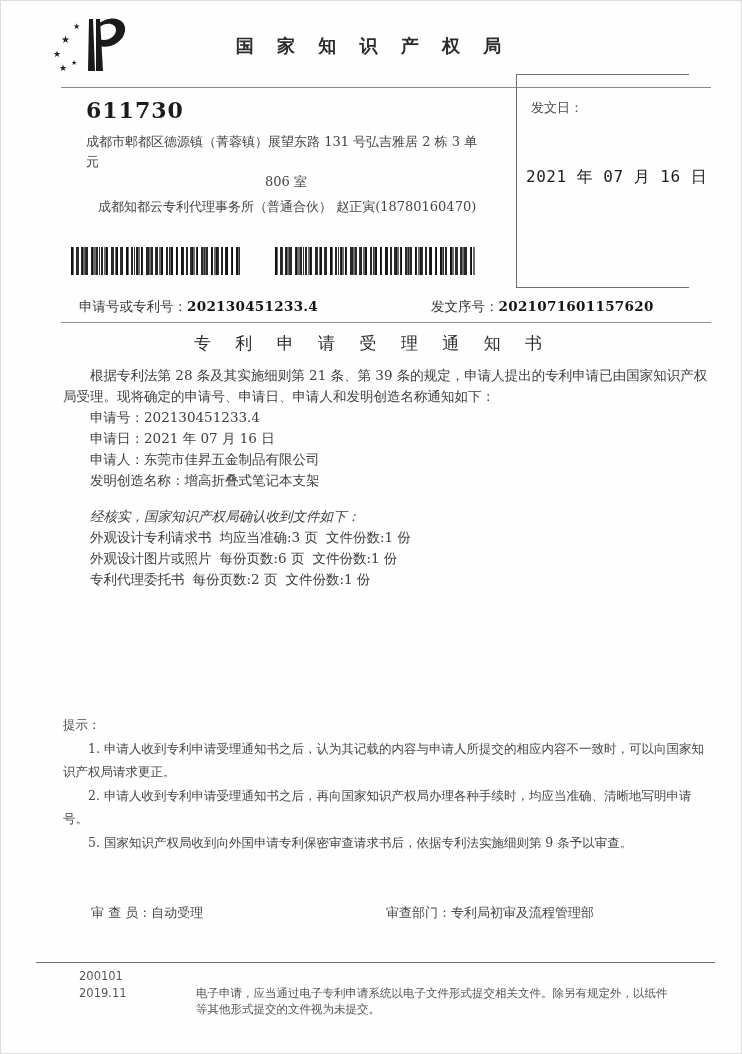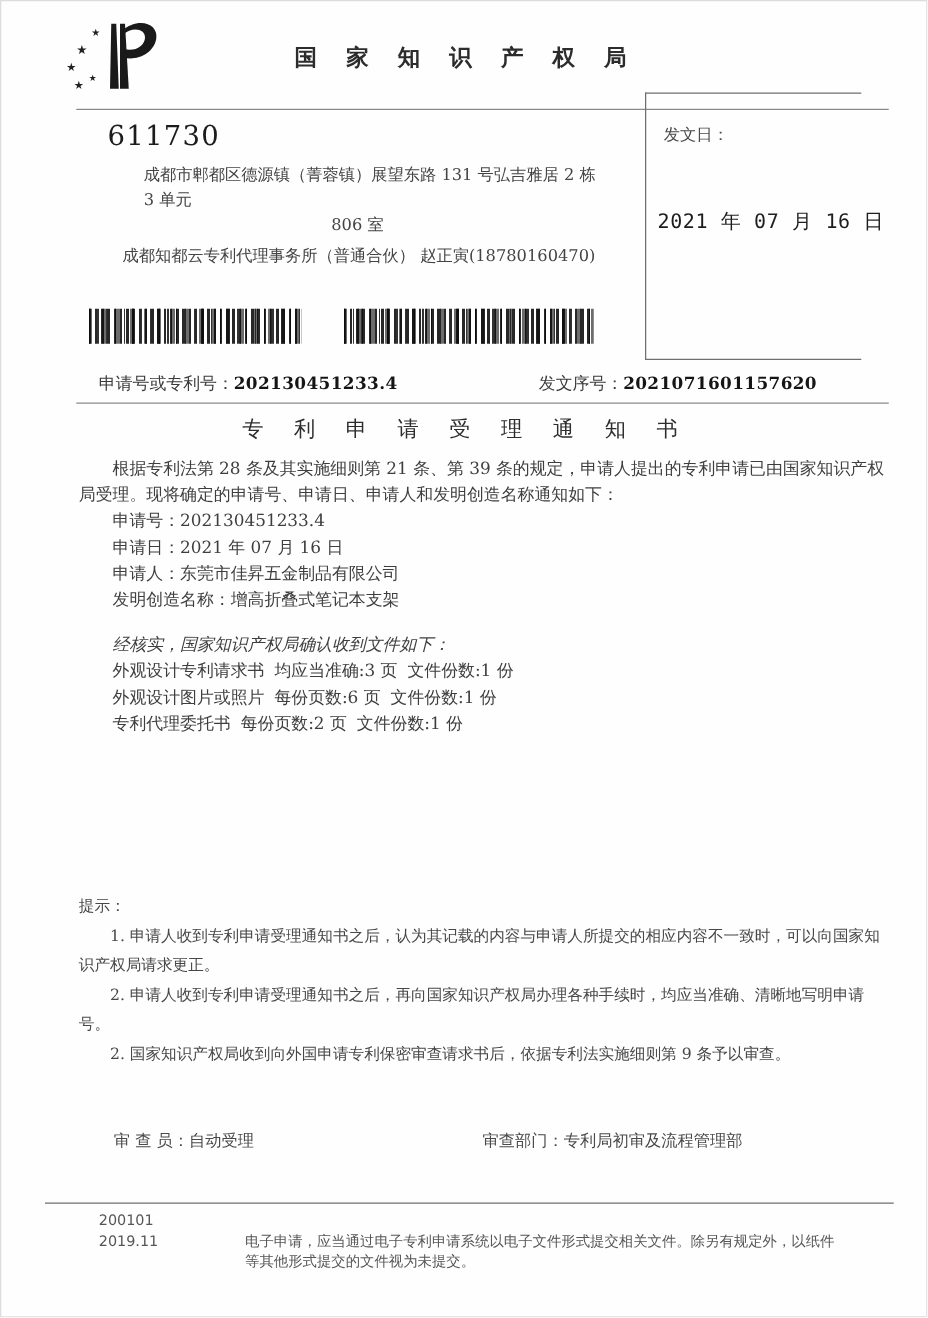--- a/index.html
+++ b/index.html
@@ -36,22 +36,22 @@
   }
   .date-label { position: absolute; left: 14px; top: 24px; font-size: 13px; color: #4a4a4a; text-align: center; }
   .date-value {
     position: absolute; left: 9px; top: 92px;
     font-family: "DejaVu Sans Mono", "Liberation Mono", monospace;
     font-size: 16px; color: #1d1d1d; letter-spacing: 0.5px; white-space: nowrap;
   }
 
   
   .addr { position: absolute; left: 85px; top: 96px; width: 400px; }
-  .postal { font-size: 22px; font-weight: normal; color: #1c1c1c; letter-spacing: 1px; }
-  .addr-line1 { margin-top: 9px; font-size: 13px; line-height: 20px; color: #444; margin-left: 29px; }
+  .postal { font-size: 22px; font-weight: bold; color: #1c1c1c; letter-spacing: 1px; }
+  .addr-line1 { margin-top: 9px; font-size: 13px; line-height: 20px; color: #444; }
   .addr-line2 { text-align: center; font-size: 13px; line-height: 20px; color: #444; }
   .addr-agency { margin-top: 5px; font-size: 13px; line-height: 20px; color: #444; text-indent: 12px; white-space: nowrap; }
 
   
   .barcode {
     position: absolute; top: 246px; height: 28px; background-color: #fff;
     background-image:
       repeating-linear-gradient(to right, rgba(10,10,10,.88) 0 2px, transparent 2px 5px),
       repeating-linear-gradient(to right, rgba(30,30,30,.65) 0 3px, transparent 3px 11px),
       repeating-linear-gradient(to right, rgba(0,0,0,.8) 0 1px, transparent 1px 7px);
@@ -166,21 +166,21 @@
     </div>
     <div class="doc-line">
       <span>专利代理委托书</span><span>每份页数:2 页</span><span>文件份数:1 份</span>
     </div>
   </div>
 
   <div class="hints">
     <div>提示：</div>
     <div class="hint-item">1. 申请人收到专利申请受理通知书之后，认为其记载的内容与申请人所提交的相应内容不一致时，可以向国家知识产权局请求更正。</div>
     <div class="hint-item">2. 申请人收到专利申请受理通知书之后，再向国家知识产权局办理各种手续时，均应当准确、清晰地写明申请号。</div>
-    <div class="hint-item">2. 国家知识产权局收到向外国申请专利保密审查请求书后，依据专利法实施细则第 9 条予以审查。</div>
+    <div class="hint-item">5. 国家知识产权局收到向外国申请专利保密审查请求书后，依据专利法实施细则第 9 条予以审查。</div>
   </div>
 
   <div class="signoff">
     <div class="examiner">
       <span>审 查 员：</span><span>自动受理</span>
     </div>
     <div class="dept">
       <span>审查部门：</span><span>专利局初审及流程管理部</span>
     </div>
   </div>

